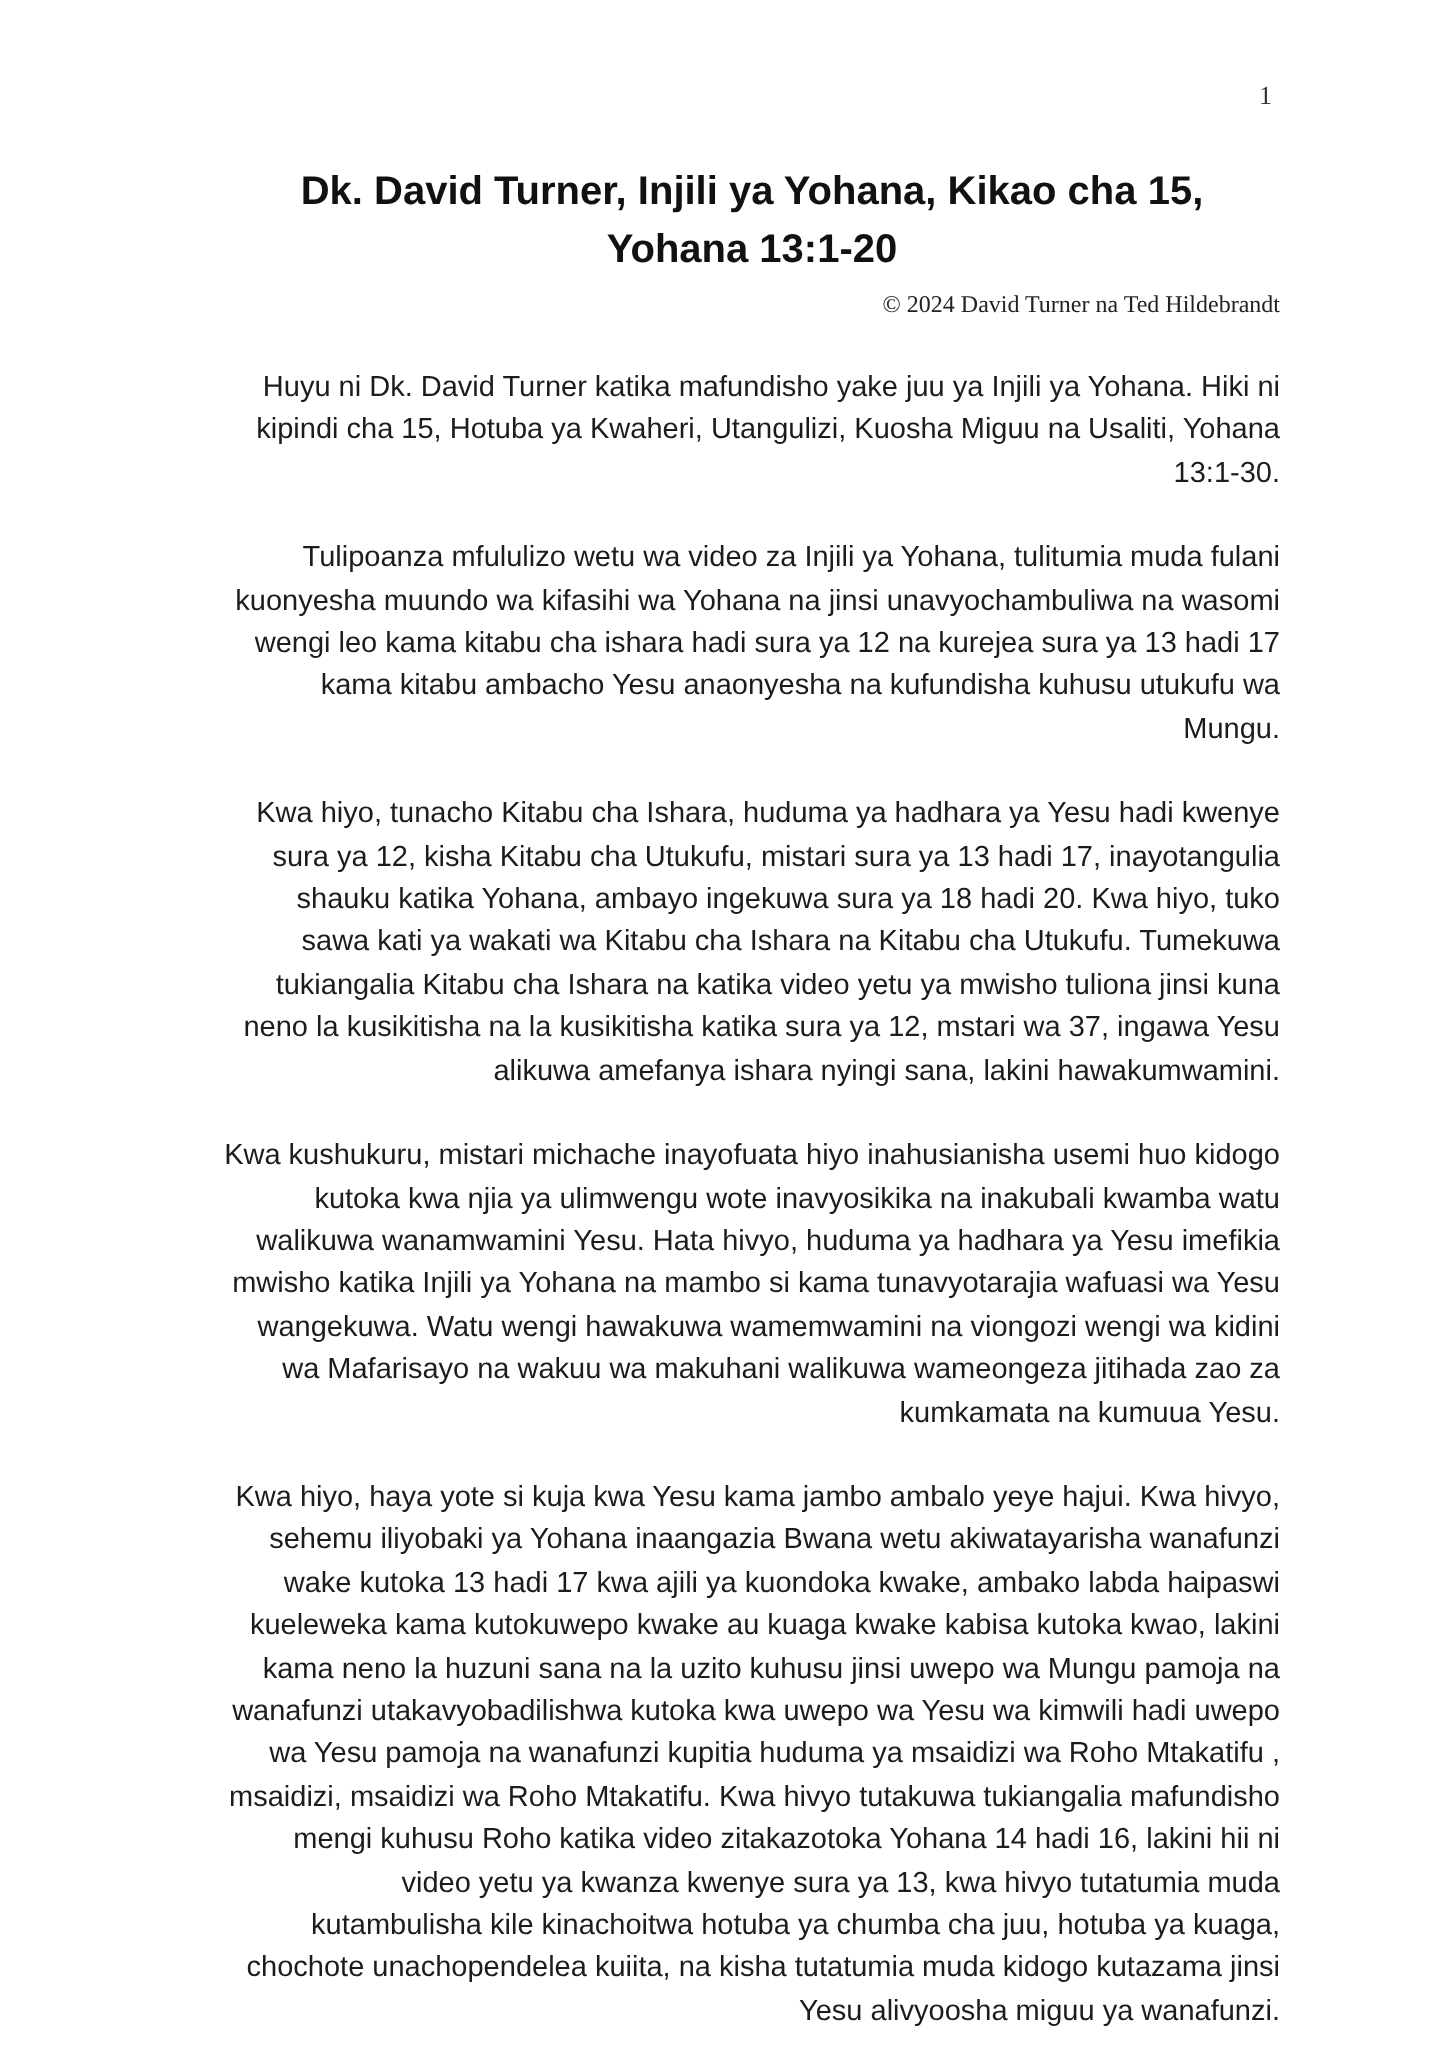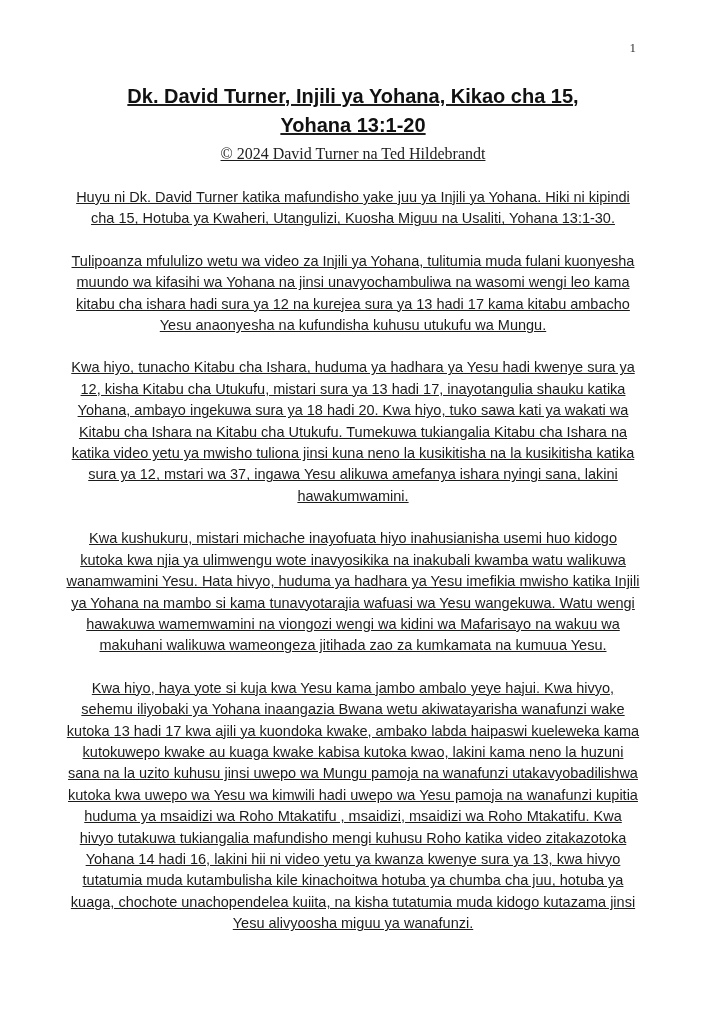--- a/index.html
+++ b/index.html
@@ -17,45 +17,44 @@
   }
   .page-number {
     position: absolute;
     top: 40px;
     right: 88px;
     font-family: "Liberation Serif", serif;
     font-size: 13px;
     color: #333333;
   }
   .content {
-    padding: 0 84px 0 66px;
-    text-decoration: underline;
+    padding: 0 84px 0 112px;
   }
   .doc-title {
     margin-top: 82px;
     text-align: center;
     font-family: "Liberation Sans", sans-serif;
     font-weight: bold;
     font-size: 20px;
     line-height: 29px;
     color: #111111;
   }
   .copyright {
     margin-top: 5px;
-    text-align: center;
+    text-align: right;
     font-family: "Liberation Serif", serif;
-    font-size: 16px;
+    font-size: 12px;
     color: #222222;
   }
   .body-text {
     margin-top: 24px;
     font-family: "Liberation Sans", sans-serif;
     font-size: 14.5px;
     line-height: 21.4px;
-    text-align: center;
+    text-align: right;
     color: #1c1c1c;
   }
   .body-text p {
     margin: 0 0 21px 0;
   }
 </style>
 </head>
 <body>
 
 <div class="page">

